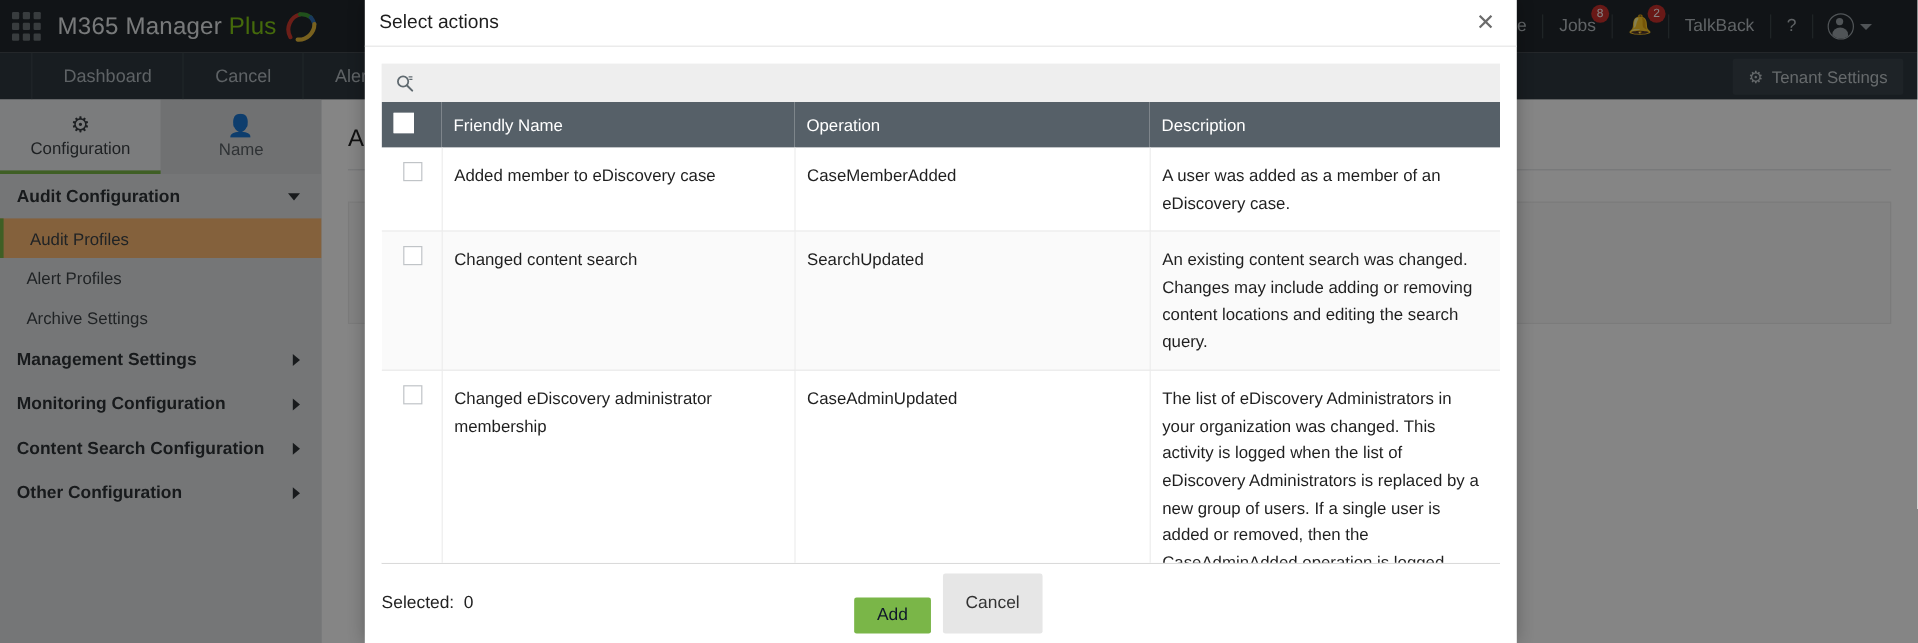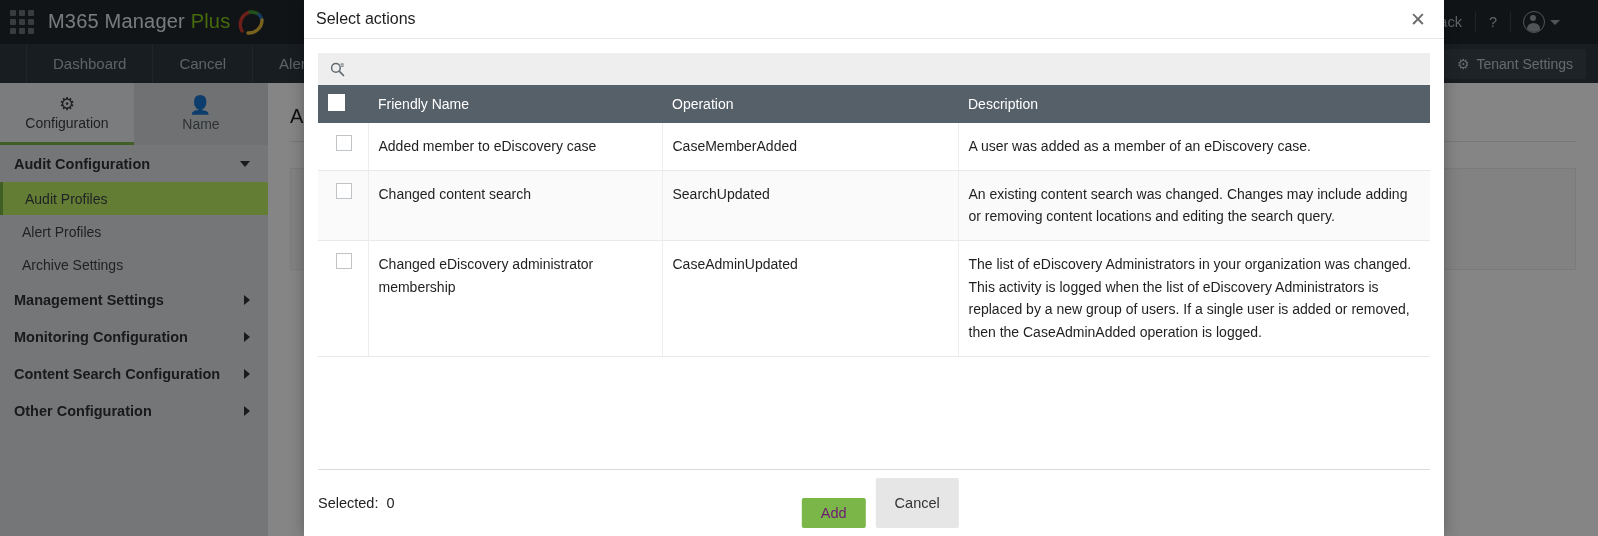--- a/index.html
+++ b/index.html
@@ -215,21 +215,21 @@
   }
   .side-sub {
     padding-left: 22px;
     height: 33px;
     display: flex;
     align-items: center;
     font-size: 14px;
     color: #3e4347;
   }
   .side-sub.active {
-    background: #bef264;
+    background: #fdba74;
     border-left: 3px solid #7ab648;
   }
   .arrow-down {
     width:0;height:0;
     border-left:5px solid transparent;
     border-right:5px solid transparent;
     border-top:6px solid #2e3336;
   }
   .arrow-right {
     width:0;height:0;
@@ -273,21 +273,21 @@
     position: absolute;
     inset: 0;
     background: rgba(0,0,0,0.48);
   }
 
   
   .modal {
     position: absolute;
     left: 304px;
     top: 0;
-    width: 1140px;
+    width: 960px;
     height: 536px;
     background: #ffffff;
     box-sizing: border-box;
     box-shadow: 0 0 14px rgba(0,0,0,.3);
     display: flex;
     flex-direction: column;
   }
   .modal-head {
     height: 38px;
     display: flex;
@@ -411,21 +411,21 @@
     gap: 10px;
   }
   .btn {
     font-size: 14.5px;
     padding: 7px 19px;
     border: 0;
     border-radius: 2px;
     font-family: "Liberation Sans", sans-serif;
     cursor: pointer;
   }
-  .btn-add { background: #7ab648; color: #701a75; margin-top: 20px; }
+  .btn-add { background: #7ab648; color: #0f172a; margin-top: 20px; }
   .btn-cancel { background: #e6e6e6; color: #333333; }
 </style>
 </head>
 <body>
 
 <div id="app">
 
   <div class="bg-layer">
 
     <div class="topbar">

